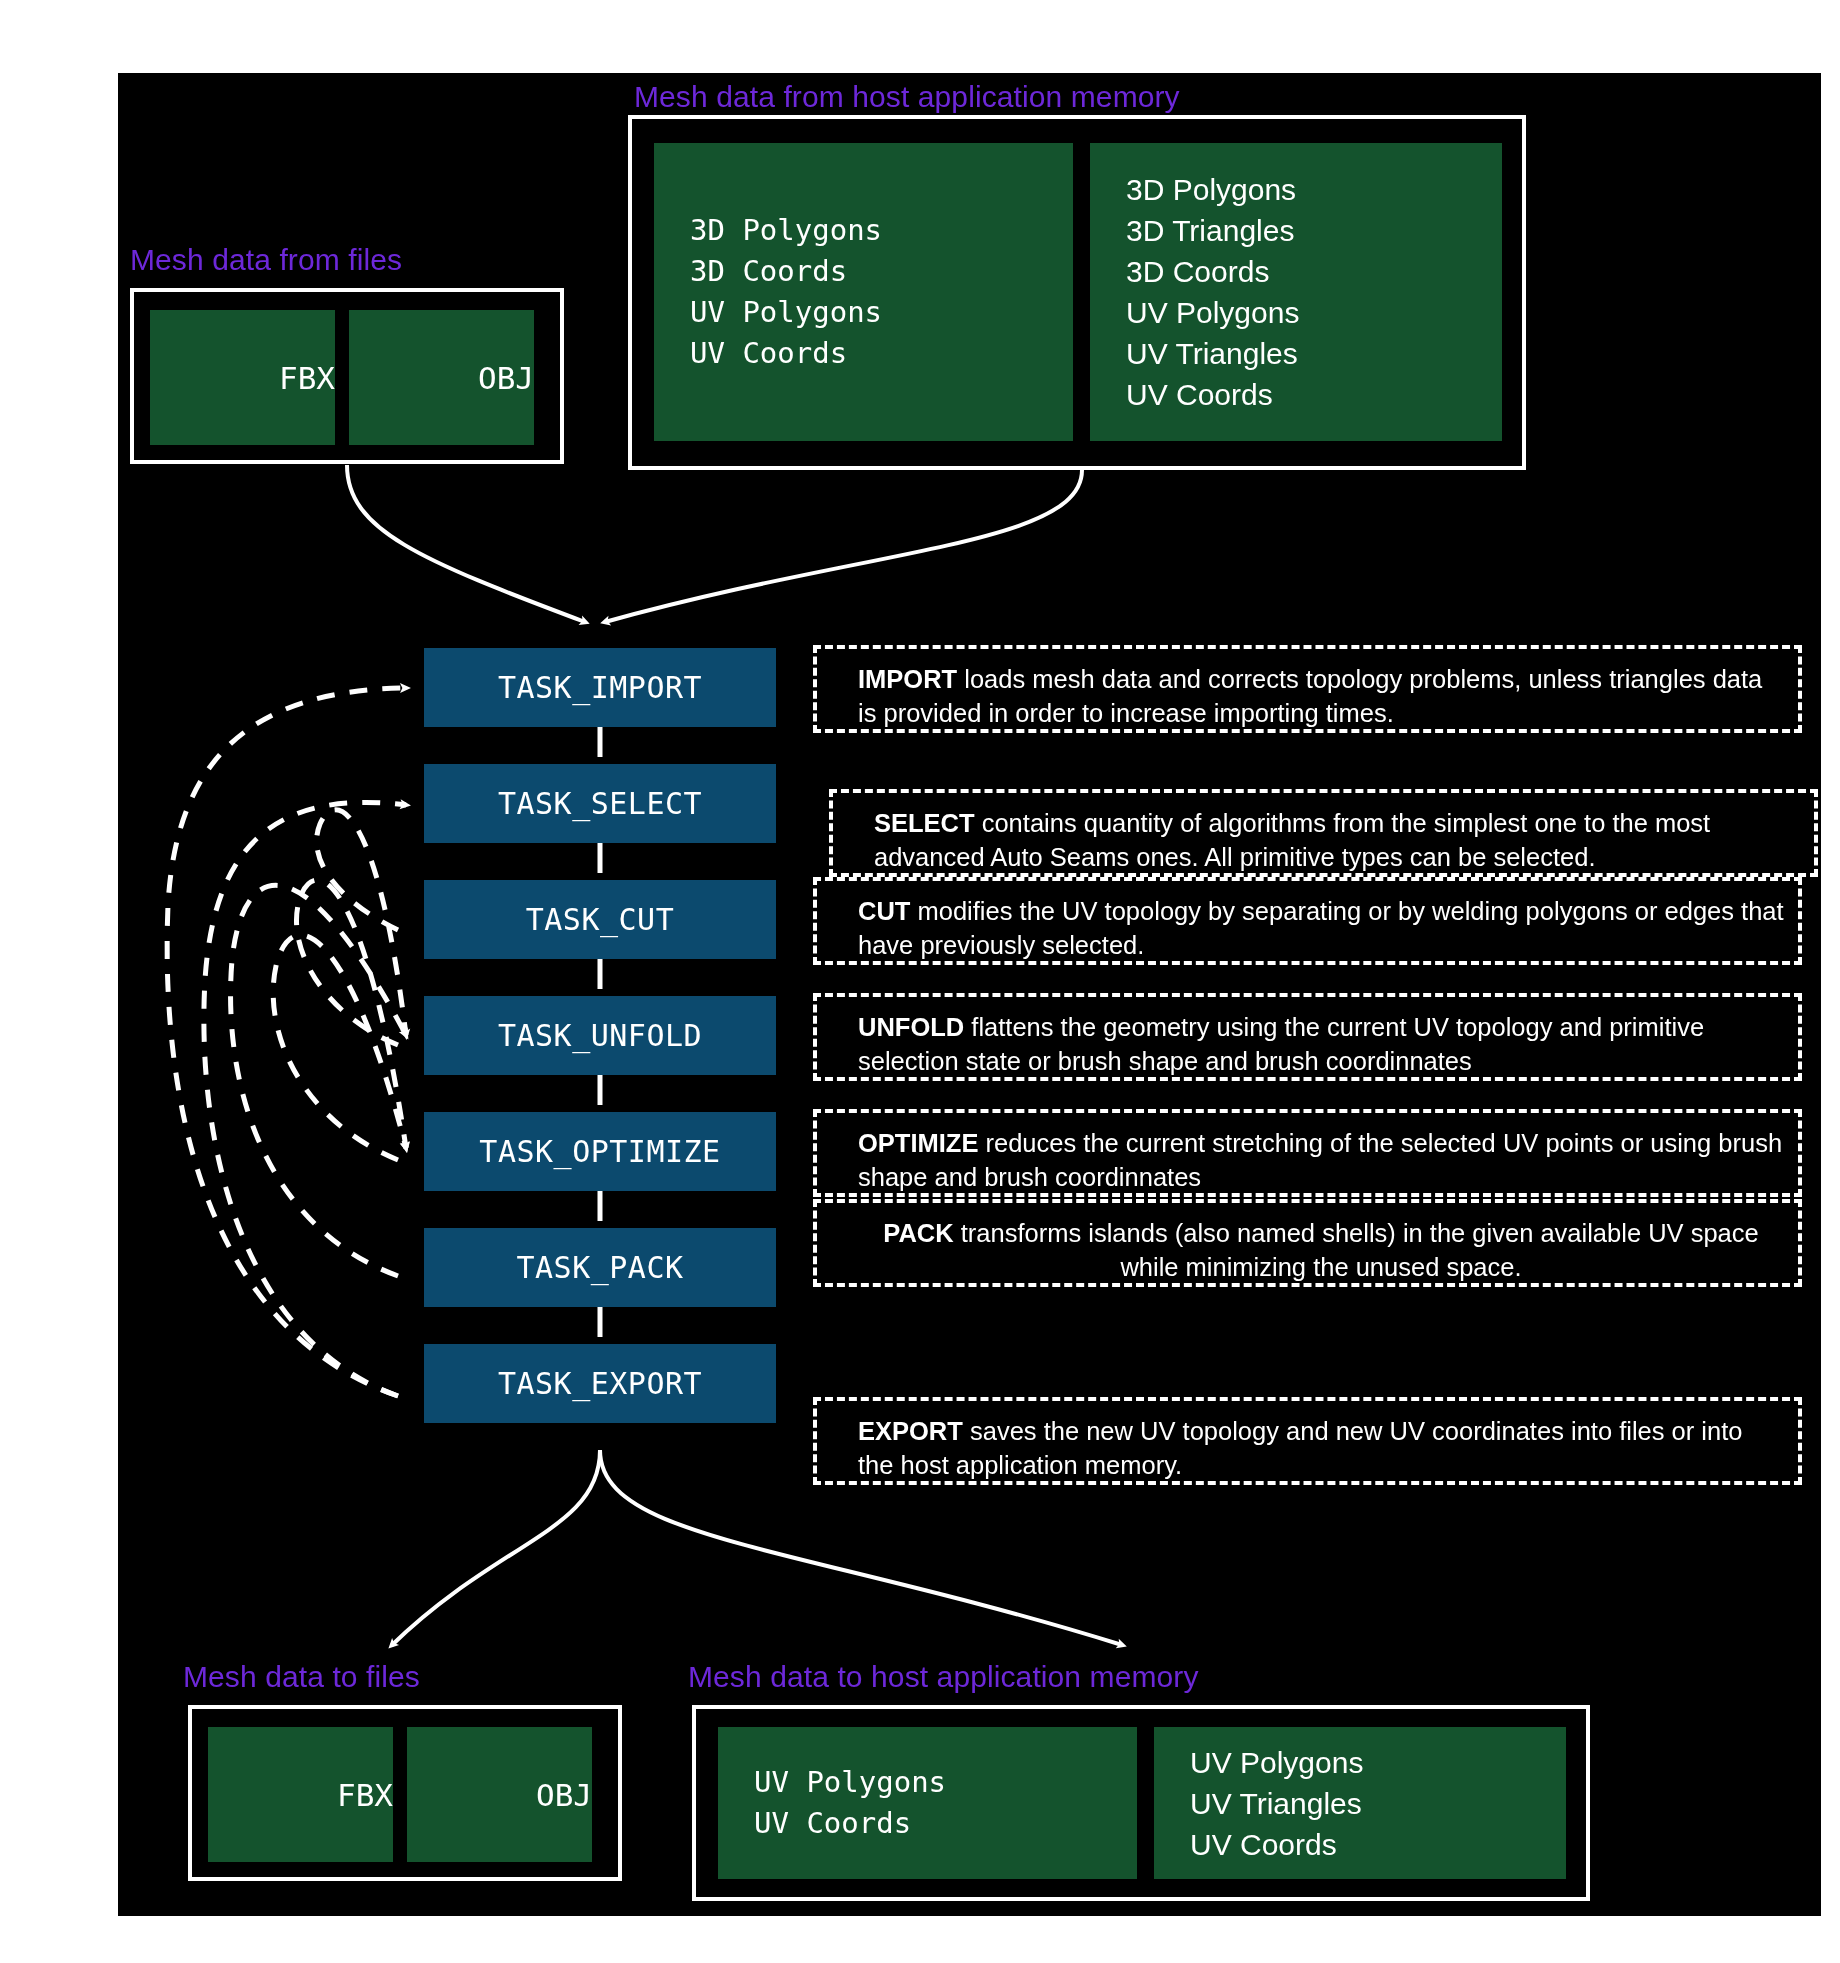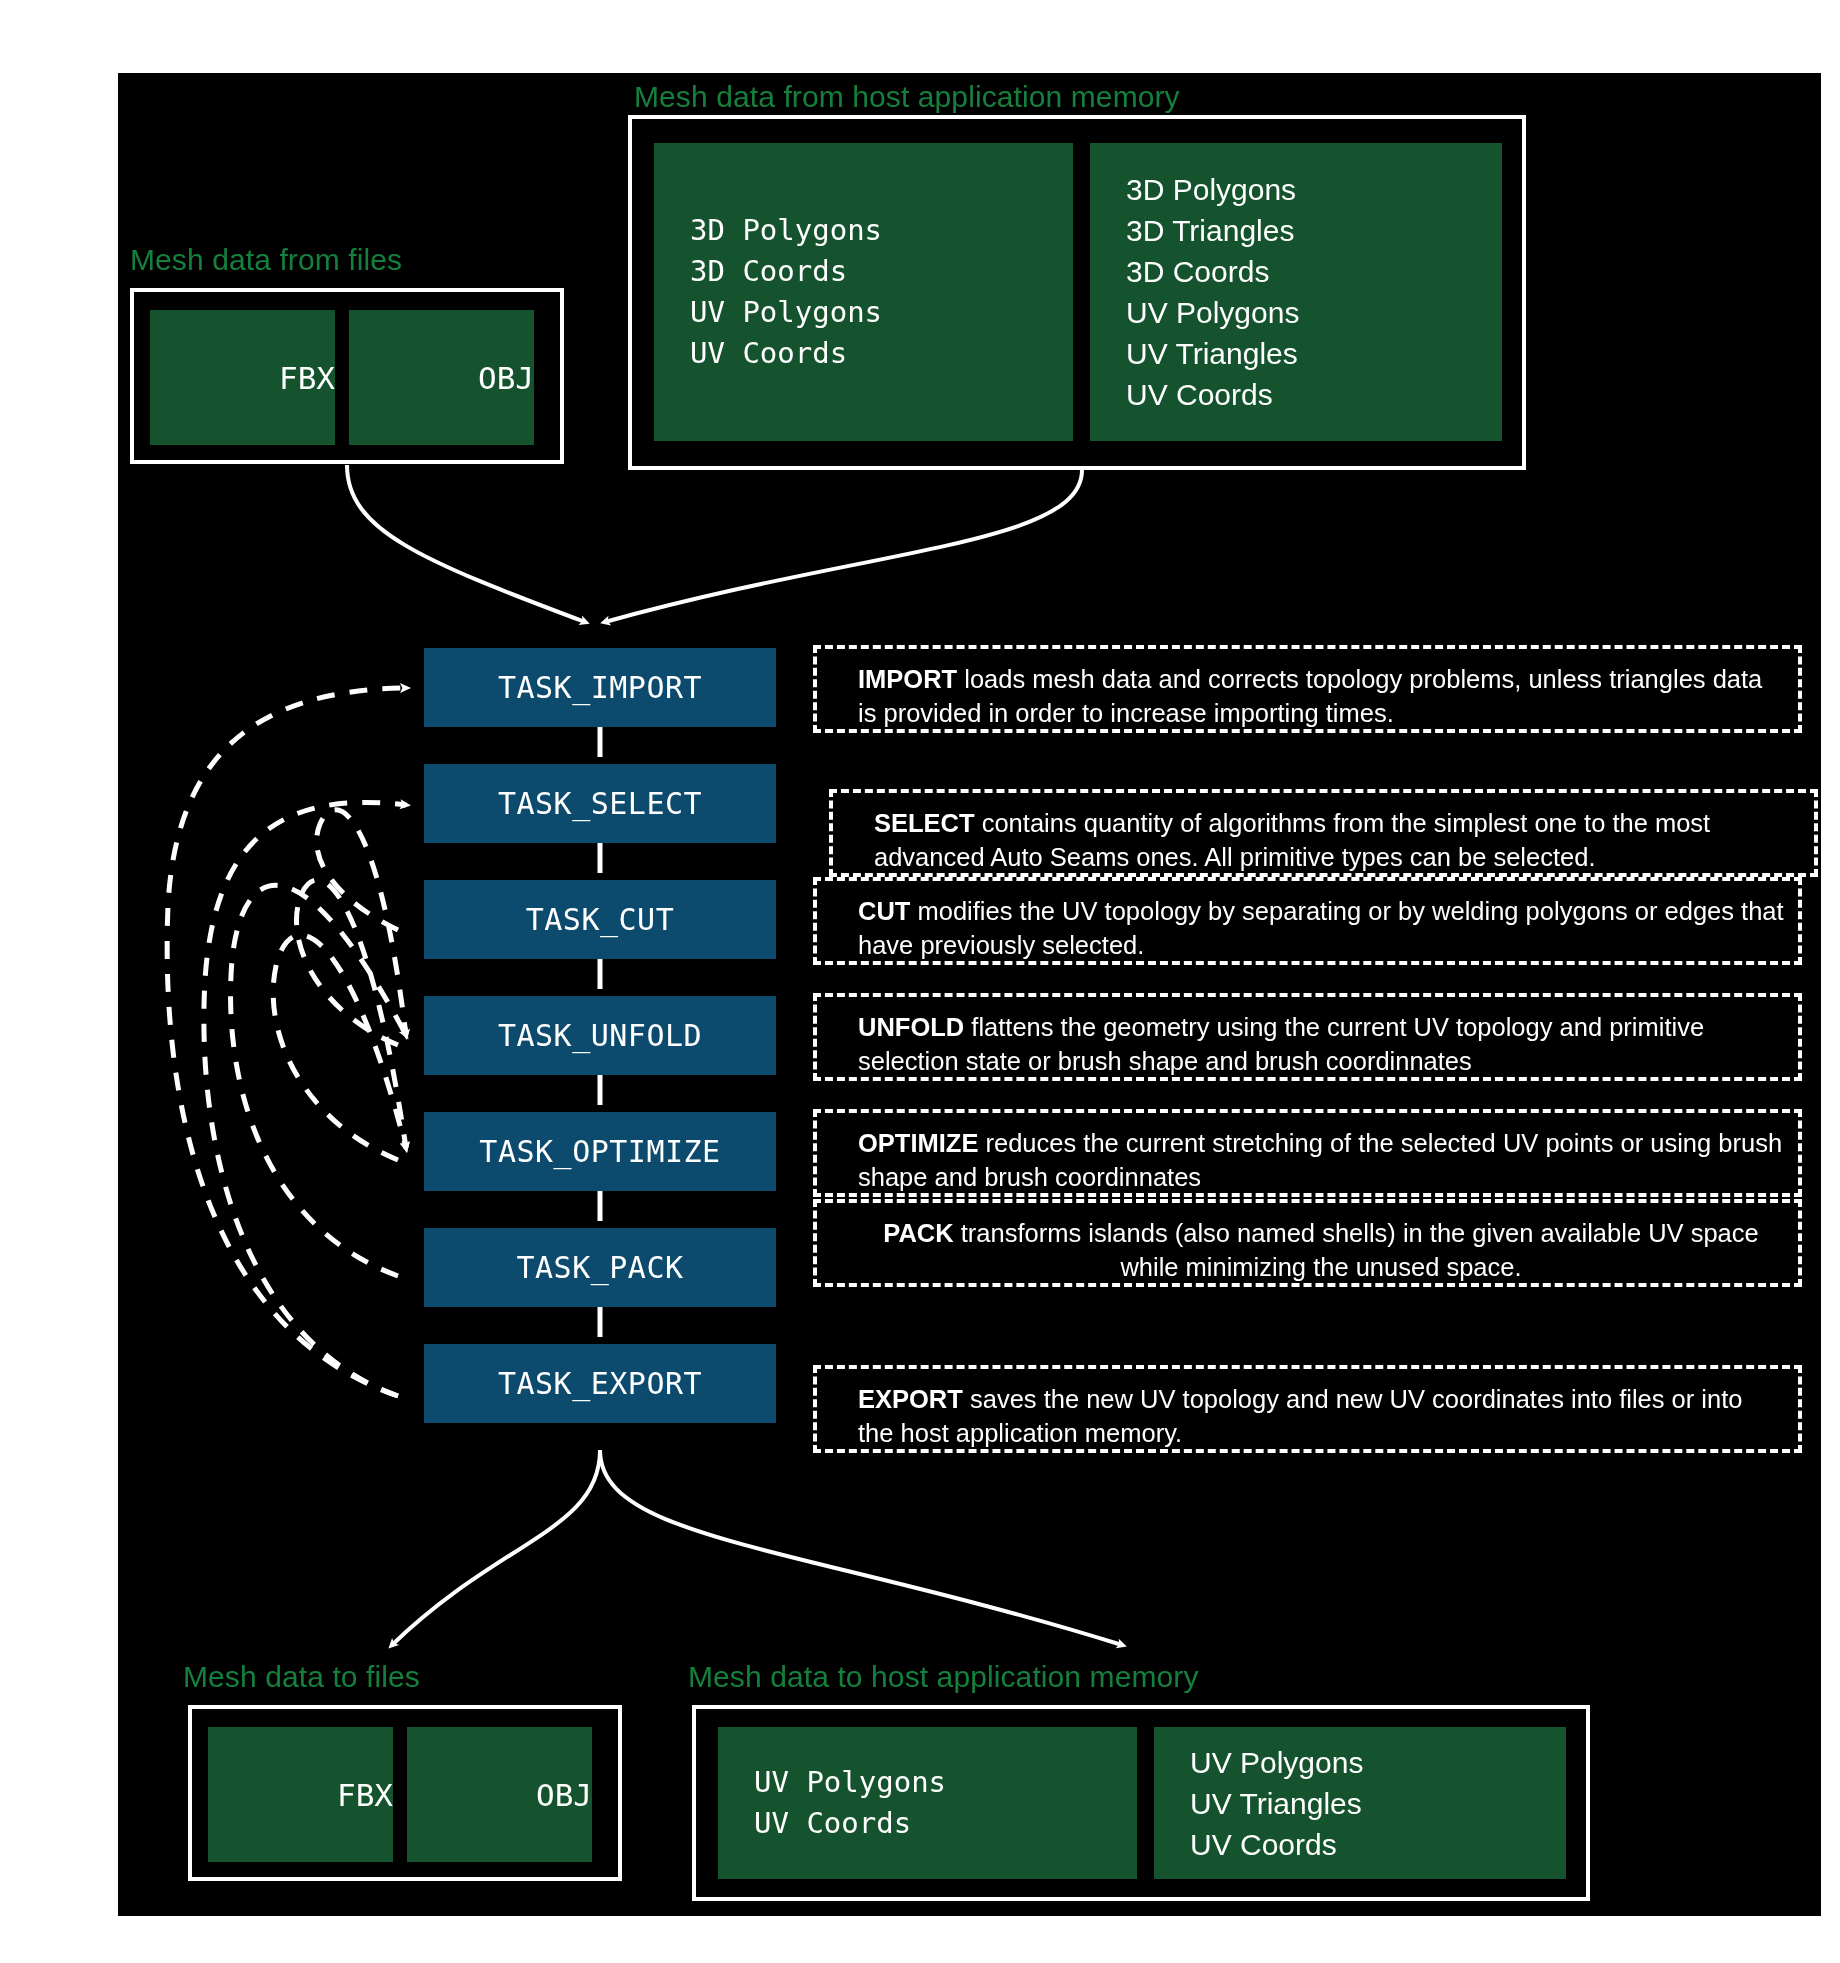--- a/index.html
+++ b/index.html
@@ -38,21 +38,21 @@
     left: 0;
     top: 0;
     width: 1840px;
     height: 1963px;
     pointer-events: none;
   }
 
   
   .group-caption {
     position: absolute;
-    color: #15803d;
+    color: #6d28d9;
     font-family: "Liberation Sans", sans-serif;
     font-size: 30px;
     font-weight: 400;
     white-space: nowrap;
     letter-spacing: 0.1px;
   }
 
   .outline-box {
     position: absolute;
     border: 4px solid #ffffff;
@@ -252,21 +252,21 @@
   </div>
 
   <div class="desc-box" style="top:1109px; height:88px;">
     <b>OPTIMIZE</b><span> reduces the current stretching of the selected UV points or using brush shape and brush coordinnates</span>
   </div>
 
   <div class="desc-box" style="top:1199px; height:88px;text-align:center;">
     <b>PACK</b><span> transforms islands (also named shells) in the given available UV space while minimizing the unused space.</span>
   </div>
 
-  <div class="desc-box" style="top:1365px; height:88px;">
+  <div class="desc-box" style="top:1397px; height:88px;">
     <b>EXPORT</b><span> saves the new UV topology and new UV coordinates into files or into the host application memory.</span>
   </div>
 
   <div class="group-caption" style="left:183px; top:1660px;">Mesh data to files</div>
 
   <div class="outline-box" style="left:188px; top:1705px; width:434px; height:176px;">
     <div class="blue chip" style="left:16px; top:18px; width:185px; height:135px;">
       <span>FBX</span>
     </div>
     <div class="blue chip" style="left:215px; top:18px; width:185px; height:135px;">

